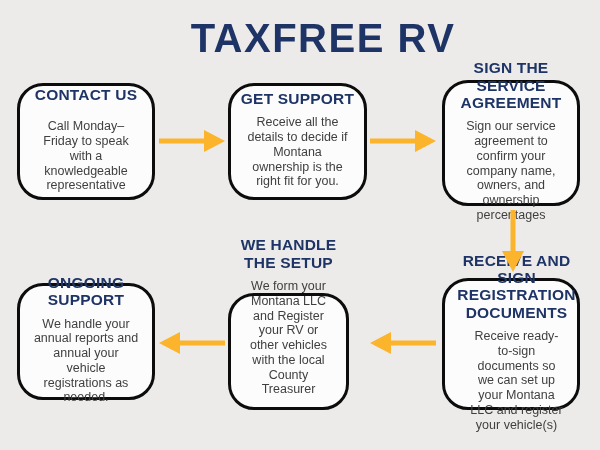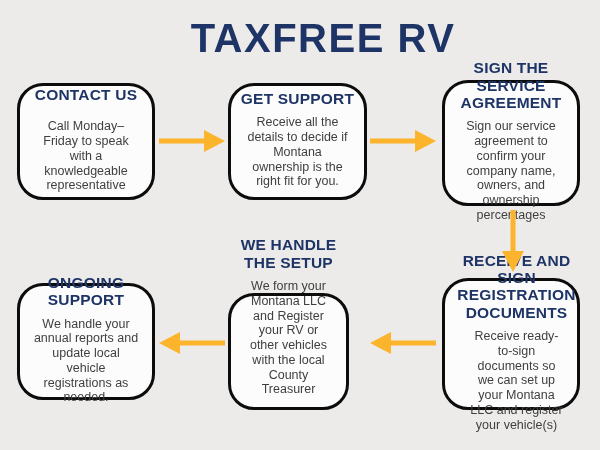--- a/index.html
+++ b/index.html
@@ -67,21 +67,21 @@
     <p>Receive ready-to-sign documents so we can set up your Montana LLC and register your vehicle(s)</p>
   </div>
 
   <div class="box pos-bottom-mid">
     <h3>WE HANDLE THE SETUP</h3>
     <p>We form your Montana LLC and Register your RV or other vehicles with the local County Treasurer</p>
   </div>
 
   <div class="box pos-bottom-left">
     <h3>ONGOING SUPPORT</h3>
-    <p>We handle your annual reports and update local vehicle registrations as needed.</p>
+    <p>We handle your annual reports and annual your vehicle registrations as needed.</p>
   </div>
 
   <svg class="arrow pos-arrow-1" width="66" height="24" viewBox="0 0 66 24">
     <line x1="0" y1="12" x2="47" y2="12" stroke="#FBB42B" stroke-width="5"></line>
     <polygon points="45,1 66,12 45,23" fill="#FBB42B"></polygon>
   </svg>
 
   <svg class="arrow pos-arrow-2" width="66" height="24" viewBox="0 0 66 24">
     <line x1="0" y1="12" x2="47" y2="12" stroke="#FBB42B" stroke-width="5"></line>
     <polygon points="45,1 66,12 45,23" fill="#FBB42B"></polygon>

